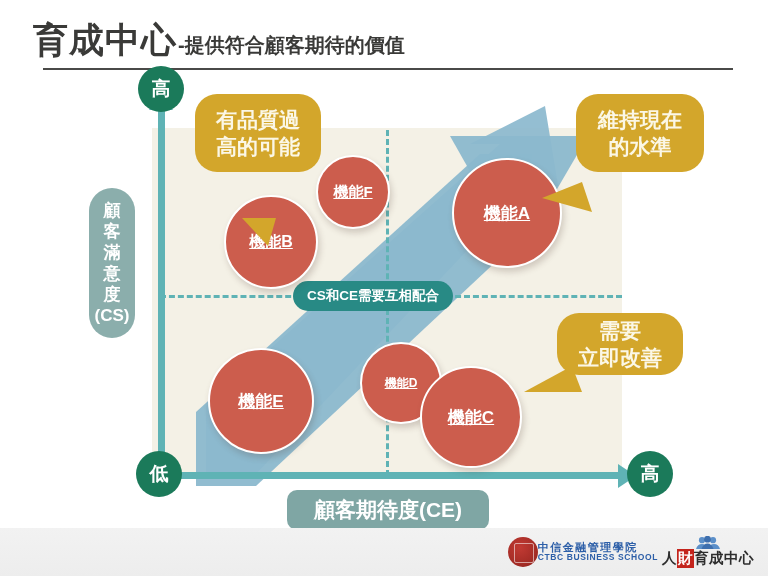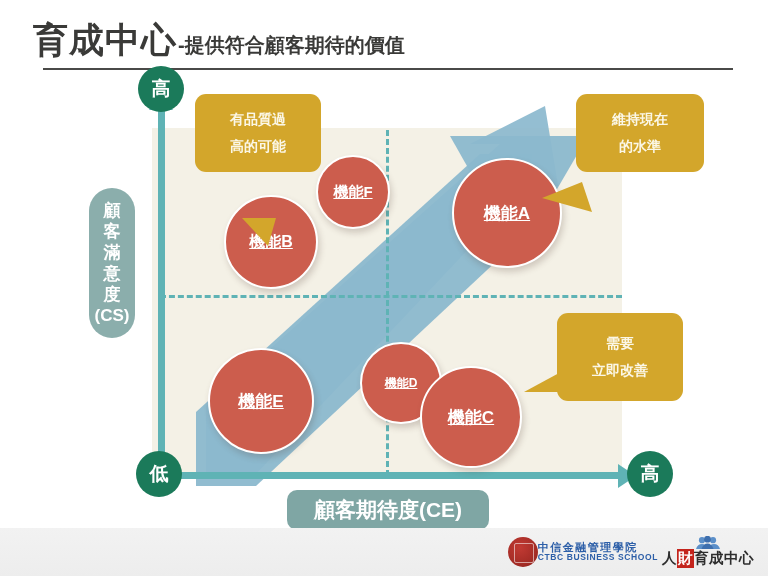--- a/index.html
+++ b/index.html
@@ -222,23 +222,23 @@
     box-shadow: 2px 4px 6px rgba(80,60,50,0.22);
     white-space: nowrap;
     text-decoration: underline;
   }
 
   
   .callout {
     position: absolute;
     background: #D3A62B;
     color: #FBF7E6;
-    border-radius: 11px;
-    font-weight: bold;
-    font-size: 14px;
+    border-radius: 22px;
+    font-weight: bold;
+    font-size: 21px;
     line-height: 27px;
     text-align: center;
     display: flex;
     flex-direction: column;
     align-items: center;
     justify-content: center;
     box-sizing: border-box;
     padding: 6px 10px;
   }
   .callout span { display: block; }
@@ -380,41 +380,42 @@
   </div>
 
   <div class="bubble" style="left:420px; top:290px; width:102px; height:102px; font-size:17px; z-index:6;">
     <span>機能C</span>
   </div>
 
   <div class="bubble" style="left:208px; top:272px; width:106px; height:106px; font-size:17px; z-index:6;">
     <span>機能E</span>
   </div>
 
+  <div id="center-pill">CS和CE需要互相配合</div>
 
   <svg style="position:absolute; left:214px; top:80px; width:130px; height:90px; z-index:8;" viewBox="0 0 130 90" xmlns="http://www.w3.org/2000/svg">
     <polygon points="28,62 62,62 54,90" fill="#D3A62B"></polygon>
   </svg>
   <div class="callout" style="left:195px; top:18px; width:126px; height:78px; z-index:9;">
     <span>有品質過</span>
     <span>高的可能</span>
   </div>
 
   <svg style="position:absolute; left:520px; top:80px; width:110px; height:90px; z-index:8;" viewBox="0 0 110 90" xmlns="http://www.w3.org/2000/svg">
     <polygon points="62,26 72,56 22,42" fill="#D3A62B"></polygon>
   </svg>
   <div class="callout" style="left:576px; top:18px; width:128px; height:78px; z-index:9;">
     <span>維持現在</span>
     <span>的水準</span>
   </div>
 
   <svg style="position:absolute; left:500px; top:250px; width:110px; height:90px; z-index:8;" viewBox="0 0 110 90" xmlns="http://www.w3.org/2000/svg">
     <polygon points="72,40 82,66 24,66" fill="#D3A62B"></polygon>
   </svg>
-  <div class="callout" style="left:557px; top:237px; width:126px; height:88px; z-index:9;">
+  <div class="callout" style="left:557px; top:237px; width:126px; height:62px; z-index:9;">
     <span>需要</span>
     <span>立即改善</span>
   </div>
 
 </div>
 
 <div id="footer-bar"></div>
 <div id="footer-logos">
   <div id="ctbc-seal"></div>
   <div id="ctbc-text">

